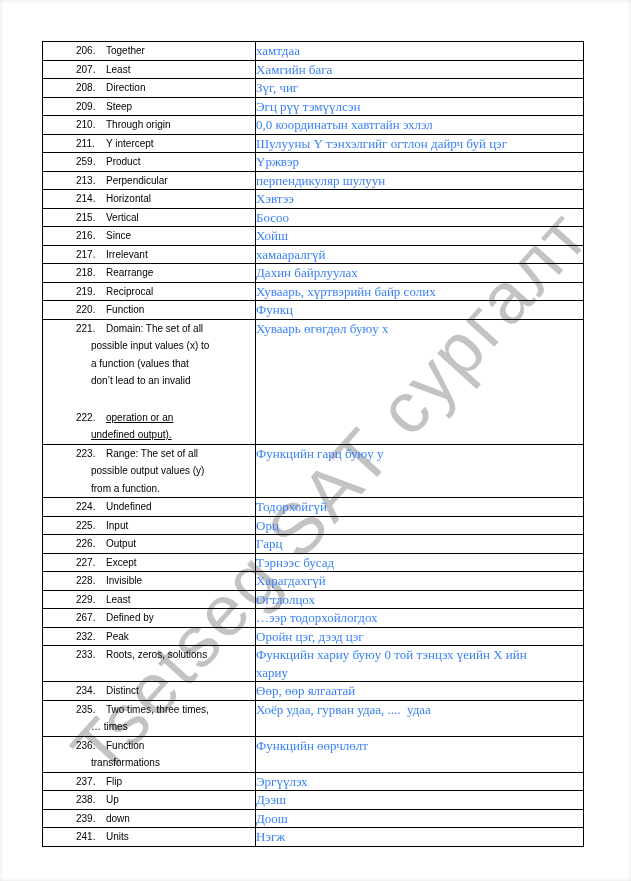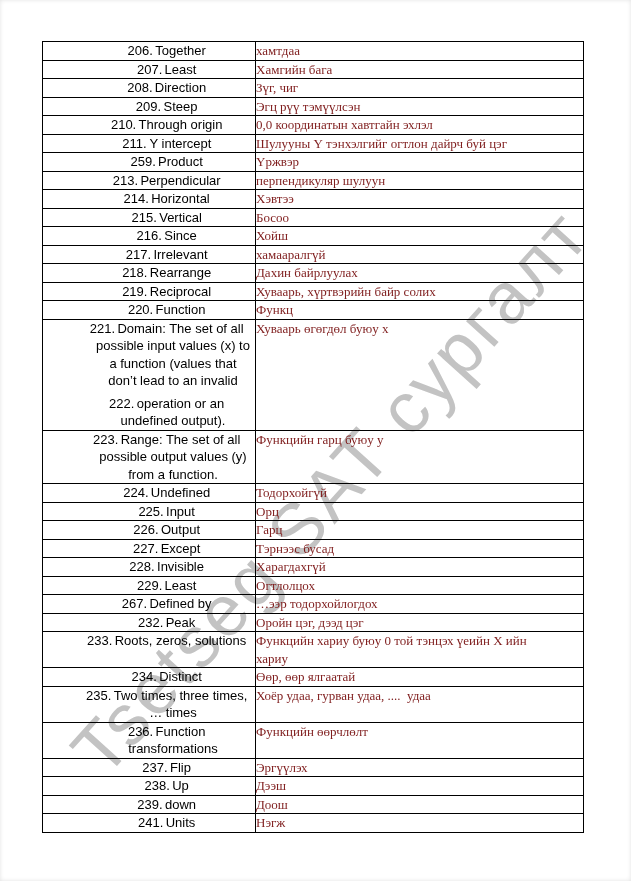--- a/index.html
+++ b/index.html
@@ -39,33 +39,32 @@
     border:1px solid #000;
     vertical-align:top;
     padding:0;
   }
   td.cell-en{ padding-right:4px; }
   td.cell-mn{
     font-family:"Liberation Serif","DejaVu Serif",serif;
     font-size:13px;
     line-height:17.5px;
     padding:0 4px 0 7px;
-    color:#7f1d1d;
+    color:#3b82f6;
     white-space:pre-wrap;
   }
   p.entry{
     margin:0;
     padding-left:48px;
     text-indent:-15px;
-    font-size:13px;
+    font-size:10px;
     line-height:17.5px;
     color:#000;
-    text-align:center;
-  }
-  p.entry + p.entry{ margin-top:5px; }
+  }
+  p.entry + p.entry{ margin-top:19px;text-decoration:underline; }
   span.num{
     display:inline-block;
     width:30px;
     text-indent:0;
   }
   span.term{ white-space:pre-wrap; }
 </style>
 </head>
 <body>
 

